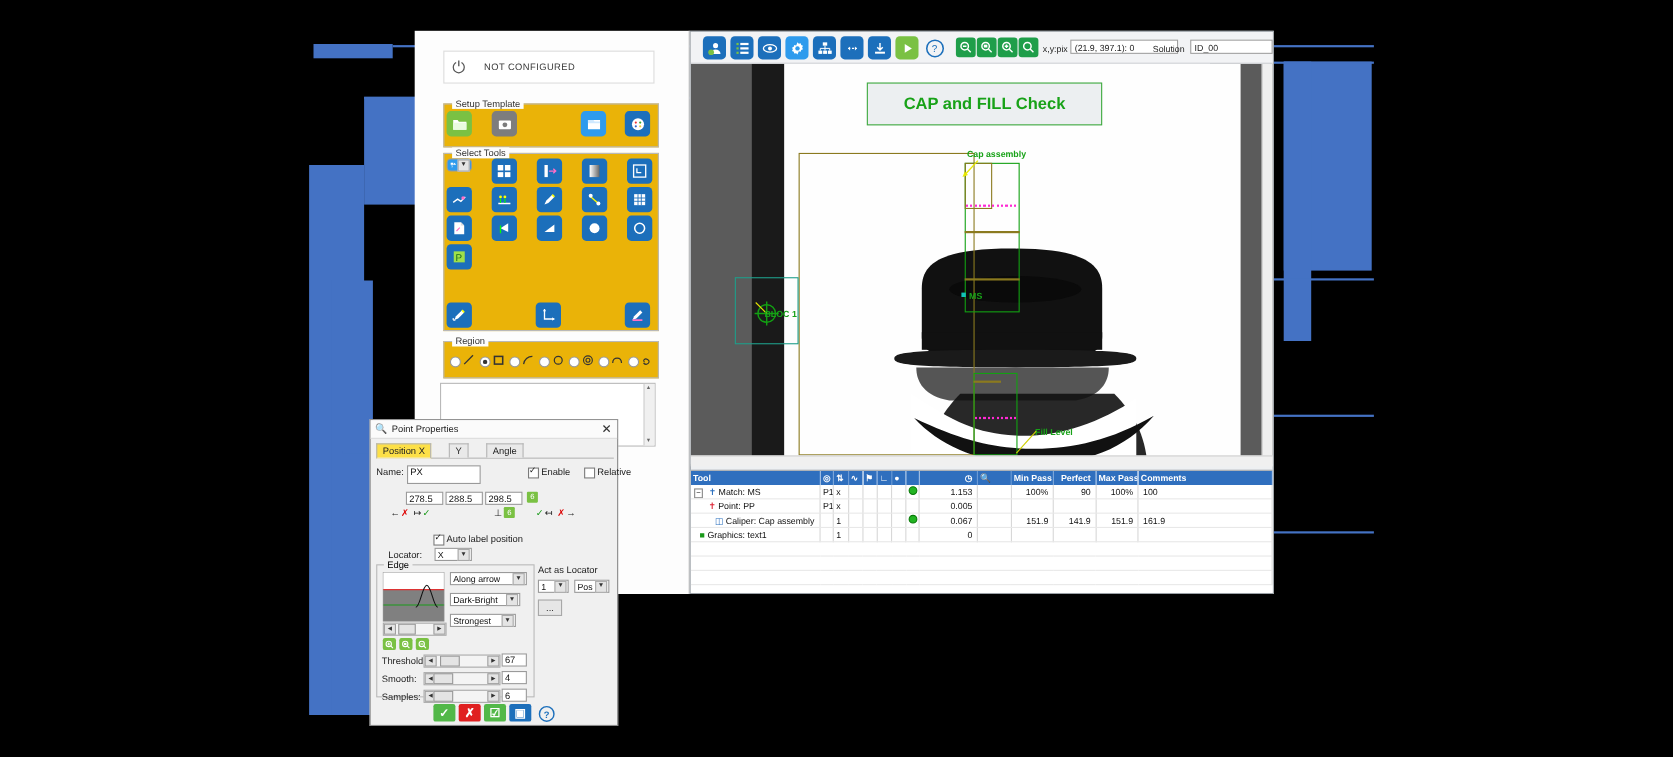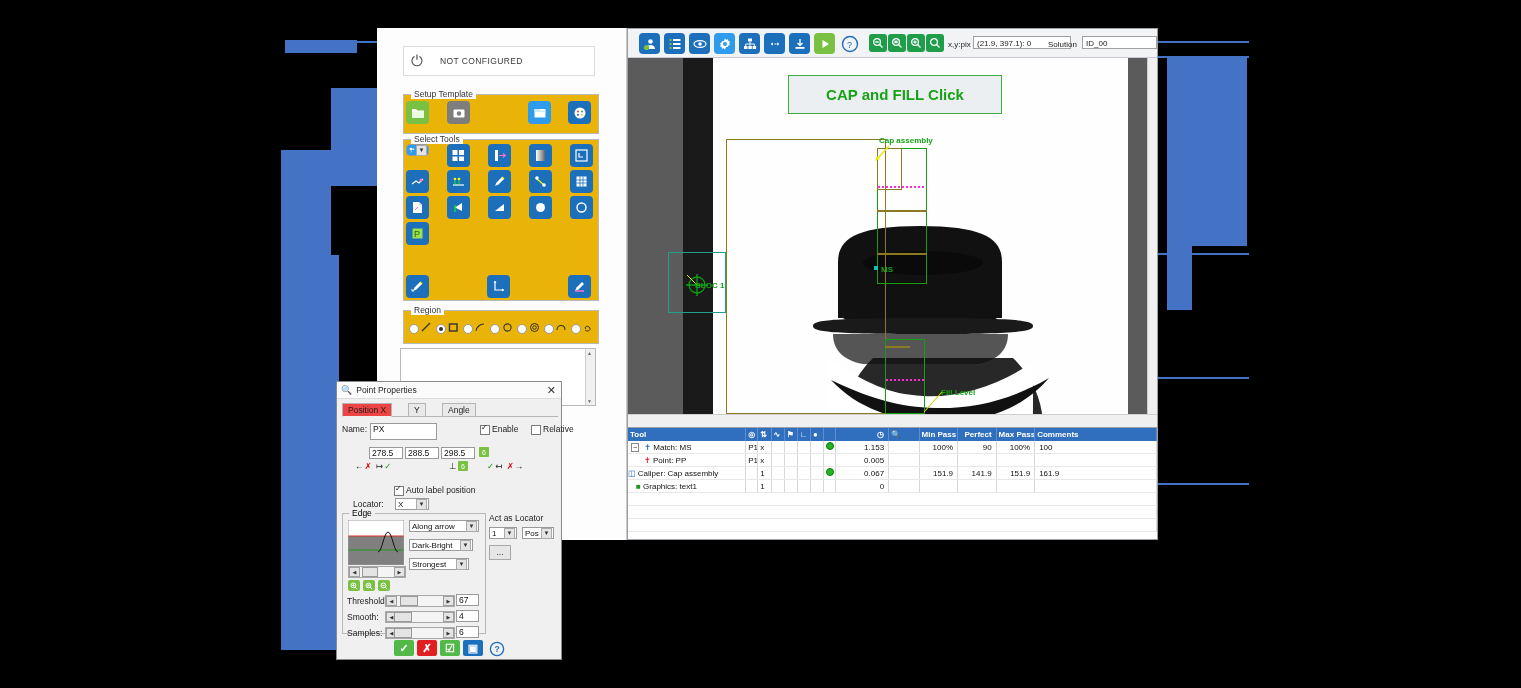--- a/index.html
+++ b/index.html
@@ -110,21 +110,21 @@
 
   
   #dlg{position:absolute;left:336px;top:381px;width:226px;height:279px;background:#f0f0f0;
       border:1px solid #8a8a8a;box-sizing:border-box;}
   #dlg-title{height:16px;background:#fbfbfb;border-bottom:1px solid #dcdcdc;
       display:flex;align-items:center;padding:0 4px;font-size:8.5px;color:#222;}
   #dlg-close{position:absolute;right:5px;top:2px;font-size:11px;color:#333;cursor:default;}
   .tabs{position:absolute;left:5px;top:21px;width:216px;height:13px;border-bottom:1px solid #b5b5b5;}
   .tab{position:absolute;top:0;height:12px;font-size:8.5px;padding:0 5px;border:1px solid #b5b5b5;
       border-bottom:none;background:#e9e9e9;color:#222;line-height:12px;}
-  .tab.act{background:#ef4444;border-bottom:1px solid #f0f0f0;}
+  .tab.act{background:#fde047;border-bottom:1px solid #f0f0f0;}
   .fld{position:absolute;background:#fff;border:1px solid #9a9a9a;font-size:8.5px;
       padding:0 2px;box-sizing:border-box;line-height:11px;color:#111;}
   .lab{position:absolute;font-size:8.5px;color:#222;}
   .chk{position:absolute;width:8px;height:8px;border:1px solid #7a7a7a;background:#fff;}
   .chk.on::after{content:'\2713';position:absolute;left:0px;top:-3px;font-size:8px;color:#111;}
   .grnbadge{position:absolute;width:10px;height:10px;background:#7ac143;color:#fff;
       font-size:7px;display:flex;align-items:center;justify-content:center;border-radius:1px;}
   .sel{position:absolute;height:12px;background:#fff;border:1px solid #9a9a9a;font-size:8px;
       line-height:11px;padding:0 12px 0 2px;box-sizing:border-box;color:#111;}
   .sel::after{content:'\25BC';position:absolute;right:1px;top:0px;font-size:6px;color:#333;
@@ -492,21 +492,21 @@
     <rect x="125" y="244" width="164" height="16" fill="#111"></rect>
     <path d="M100 268c0-5 10-8 110-8s110 3 110 8-10 8-110 8-110-3-110-8z" fill="#1a1a1a"></path>
     <path d="M120 276h175c0 14-8 26-30 30H150c-22-4-30-16-30-30z" fill="#2a2a2a" opacity=".8"></path>
     <path d="M160 300c-18 18-28 38-30 64h200c-2-26-12-46-30-64z" fill="#111" opacity=".9"></path>
     <path d="M115 300c40 26 60 36 95 38s75-10 110-34v60H115z" fill="#fff"></path>
     <path d="M118 322c46 22 76 28 110 28s70-8 108-30c-26 30-62 44-108 44s-84-14-110-42z" fill="#111"></path>
     <ellipse cx="210" cy="205" rx="60" ry="12" fill="#0a0a0a"></ellipse>
   </svg>
 
   <div id="title-banner">
-    <span>CAP and FILL Click</span>
+    <span>CAP and FILL Check</span>
   </div>
 
   <div class="olv" style="left:98px;top:81px;width:160px;height:275px;"></div>
   <div class="grn" style="left:249px;top:90px;width:50px;height:136px;"></div>
   <div class="olv" style="left:249px;top:90px;width:25px;height:42px;"></div>
   <div class="olv" style="left:249px;top:152px;width:50px;height:1px;"></div>
   <div class="olv" style="left:249px;top:195px;width:50px;height:1px;"></div>
   <div class="mag" style="left:250px;top:128px;width:48px;"></div>
 
   <div class="teal" style="left:40px;top:194px;width:58px;height:61px;"></div>
@@ -607,21 +607,21 @@
         <td></td>
         <td></td>
         <td class="num">0.005</td>
         <td></td>
         <td class="num"></td>
         <td class="num"></td>
         <td class="num"></td>
         <td></td>
       </tr>
       <tr>
-        <td style="padding-left:0;">
+        <td style="padding-left:22px;">
           <span style="color:#2a6fbe;">◫</span>
           <span>Caliper: Cap assembly</span></td>
         <td></td>
         <td>1</td>
         <td></td>
         <td></td>
         <td></td>
         <td></td>
         <td><span class="dot-green"></span></td>
         <td class="num">0.067</td>

